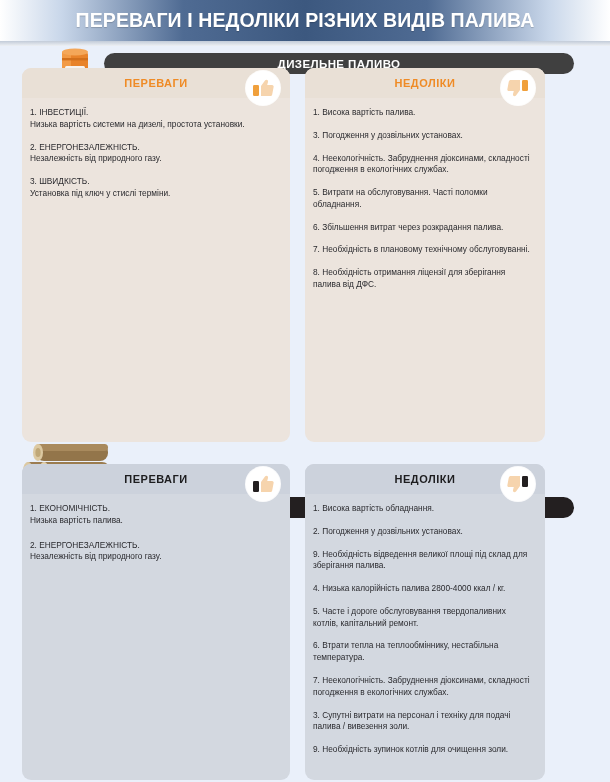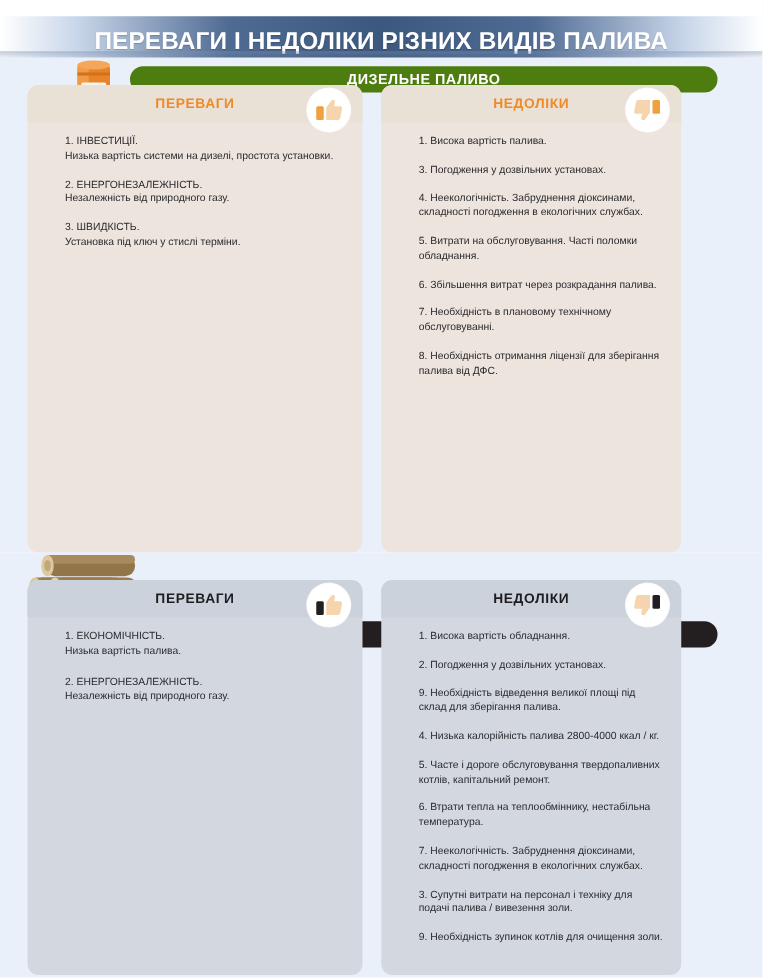--- a/index.html
+++ b/index.html
@@ -17,21 +17,21 @@
     position: relative;
     width: 610px;
     height: 782px;
     background: #ffffff;
     overflow: hidden;
   }
 
   
   .banner {
     position: absolute;
-    left: 0; top: 13px;
+    left: 0; top: 0;
     width: 610px;
     height: 41px;
     background: linear-gradient(to right,
        #ffffff 0%, #c9d7ea 10%, #4f6b93 30%,
        #3c587f 50%, #4f6b93 70%, #c9d7ea 90%, #ffffff 100%);
     display: flex;
     align-items: center;
     justify-content: center;
   }
   .banner-title {
@@ -79,21 +79,21 @@
     display: flex;
     align-items: center;
     justify-content: center;
   }
   .title-pill-text {
     color: #ffffff;
     font-size: 11.5px;
     font-weight: bold;
     letter-spacing: .4px;
   }
-  .pill-diesel { background: #4d7c0f; }
+  .pill-diesel { background: #404040; }
   .pill-biomass { background: #231f20; margin-top: 48px; }
 
   
   .col {
     position: absolute;
     top: 22px;
     border-radius: 9px;
   }
   .col-left  { left: 22px;  width: 268px; }
   .col-right { left: 305px; width: 240px; }
@@ -135,21 +135,21 @@
     box-shadow: 0 0 0 1px rgba(255,255,255,.9);
   }
   .thumb-badge svg { display: block; }
 
   
   .col-body {
     position: absolute;
     left: 0; top: 30px;
     width: 100%;
     box-sizing: border-box;
-    padding: 9px 14px 10px 30px;
+    padding: 9px 14px 10px 8px;
   }
   .entry {
     margin-bottom: 11px;
     color: #2a2a2e;
     font-size: 8.3px;
     line-height: 1.42;
   }
   .entry:last-child { margin-bottom: 0; }
   .entry-title { display: block; }
   .entry-desc  { display: block; }

